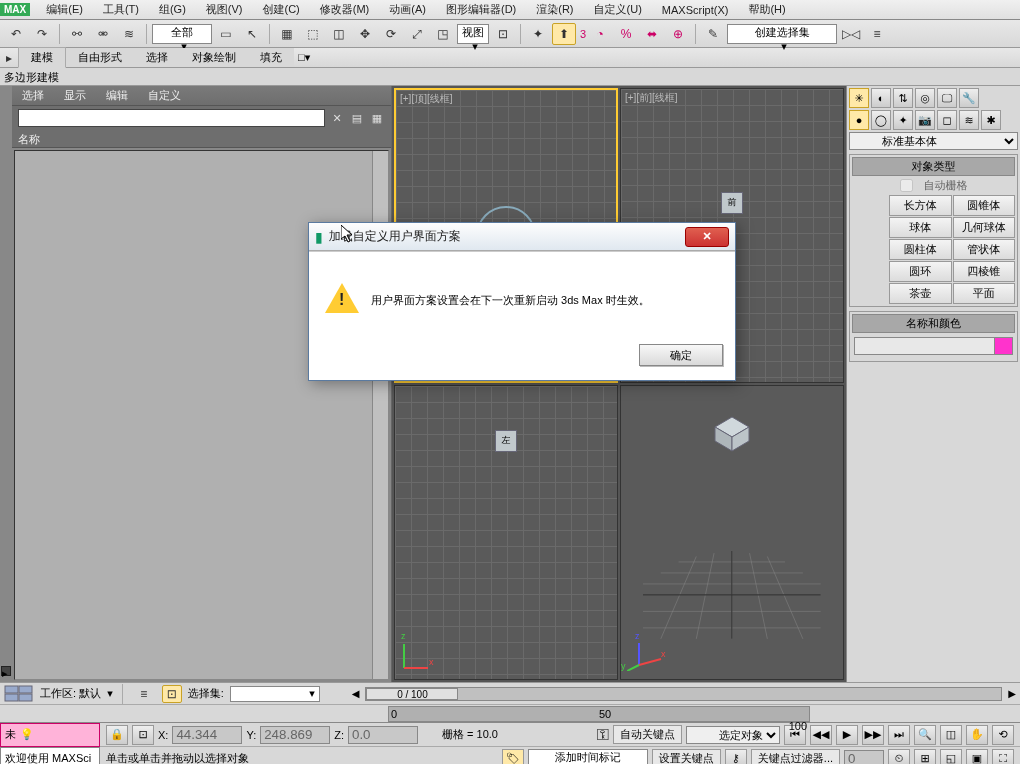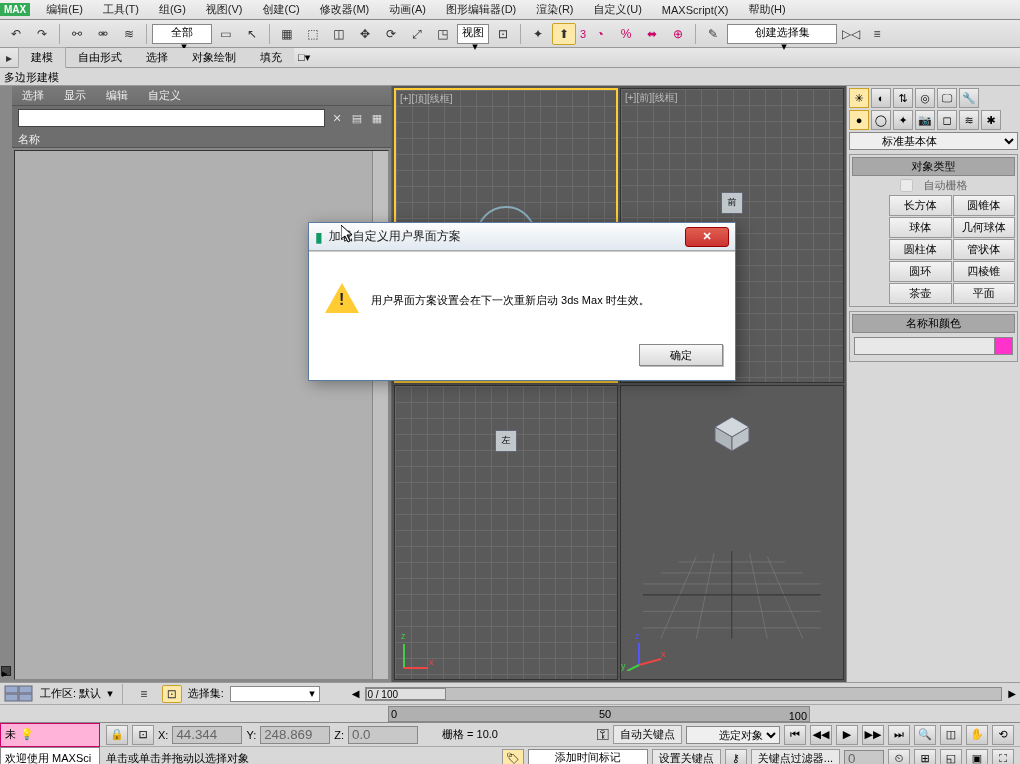--- a/index.html
+++ b/index.html
@@ -51,21 +51,21 @@
 .rp-btn.active { background: #ffe9a8; border-color: #c9a227; }
 .rp-group { border: 1px solid #999; margin-top: 4px; padding: 2px; }
 .rp-title { background: #a8a8a8; text-align: center; font-size: 11px; padding: 1px 0; border: 1px solid #888; }
 .rp-check { display: flex; align-items: center; justify-content: center; gap: 11px; padding: 2px 0; font-size: 11px; color: #666; }
 .obj-grid { display: grid; grid-template-columns: 1fr 1fr; gap: 1px; padding-left: 37px; }
 .obj-btn { background: linear-gradient(#f4f4f4,#dcdcdc); border: 1px solid #999; text-align: center; padding: 2px 0; font-size: 11px; }
 .color-swatch { height: 18px; background: #e8e8e8; border: 1px solid #888; display: flex; }
 .color-swatch .sw { width: 18px; background: #ff33cc; margin-left: auto; border-left: 1px solid #888; }
 .coord-field { width: 70px; height: 18px; background: #c8c8c8; border: 1px solid #888; padding: 0 3px; color: #666; }
 .timeslider { flex:1; height:14px; background:#c0c0c0; border:1px solid #888; position:relative; }
-.timeslider-thumb { position:absolute; left:0; top:0; width:80px; height:12px; background:#e0e0e0; border:1px solid #888; font-size:10px; }
+.timeslider-thumb { position:absolute; left:0; top:0; width:92px; height:12px; background:#e0e0e0; border:1px solid #888; text-align:center; font-size:10px; }
 .ruler { flex:1; height:16px; background:#b0b0b0; border:1px solid #888; position:relative; }
 .bottom-strip { height: 48px; display:flex; background:#d8d8d8; border-top:1px solid #888; }
 .strip-left { width:100px; display:flex; flex-direction:column; }
 .strip-left .pink { background:#ffb3d9; flex:1; display:flex; align-items:center; padding:0 4px; border:1px solid #c06; }
 .strip-btn { width:22px; height:20px; background:linear-gradient(#eee,#ccc); border:1px solid #999; display:flex; align-items:center; justify-content:center; }
 
 .dialog-backdrop { position: absolute; left: 0; top: 0; width: 100%; height: 100%; pointer-events: none; }
 .dialog { position: absolute; left: 308px; top: 222px; width: 428px; background: #f0f0f0; border: 1px solid #5a7aa0; box-shadow: 3px 3px 14px rgba(0,0,0,.35); }
 .dlg-title { height: 28px; background: linear-gradient(#fdfdfd,#e0e8f0); display: flex; align-items: center; padding: 0 6px; border-bottom: 1px solid #aaa; }
 .dlg-title-text { flex: 1; font-size: 12px; color: #222; }
@@ -331,21 +331,21 @@
     <div class="timeslider-thumb">0 / 100</div>
   </div>
   <div style="font-size:10px">▶</div>
 </div>
 
 <div style="display:flex;height:18px;background:#d8d8d8;align-items:center;padding:0 4px;gap:6px;border-top:1px solid #aaa">
   <div style="width:378px"></div>
   <div class="ruler">
     <span style="position:absolute;left:2px;top:1px">0</span>
     <span style="position:absolute;left:50%;top:1px">50</span>
-    <span style="position:absolute;right:2px;top:3px">100</span>
+    <span style="position:absolute;right:2px;top:13px">100</span>
   </div>
   <div style="width:200px"></div>
 </div>
 
 <div class="bottom-strip">
   <div class="strip-left">
     <div class="pink">
         <span>未</span> 
         <span style="margin-left:4px">💡</span>
       </div>

